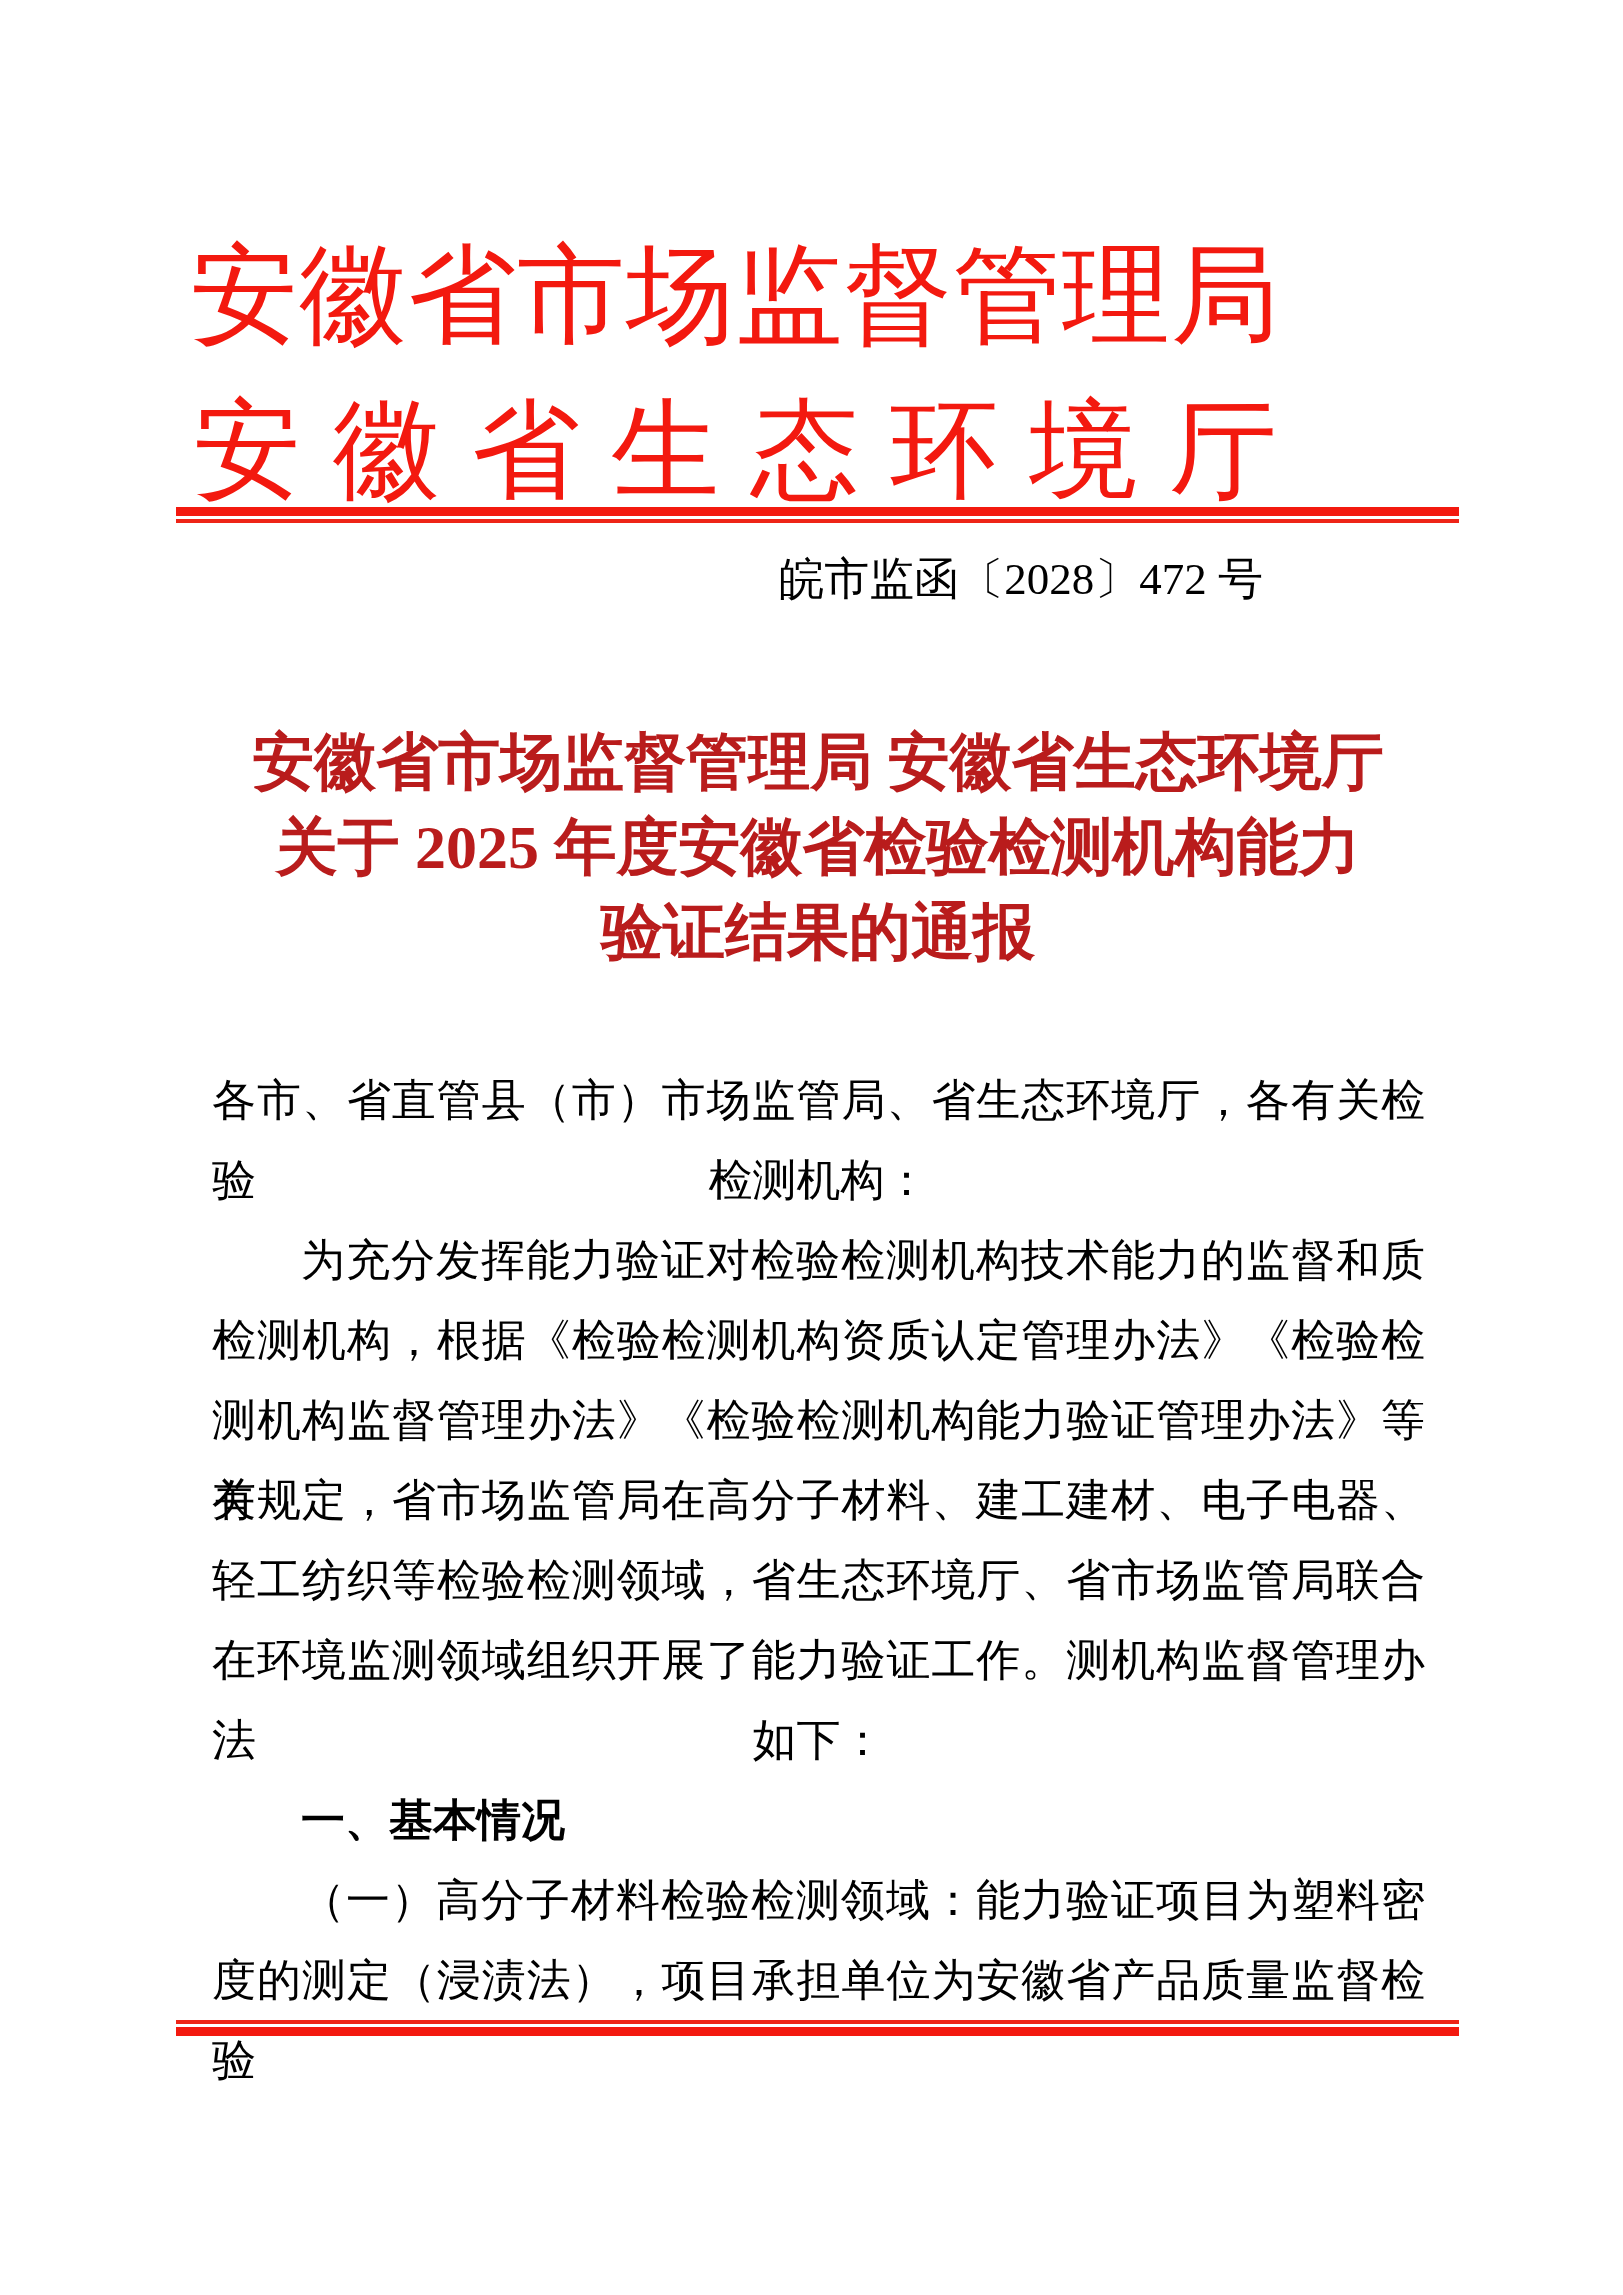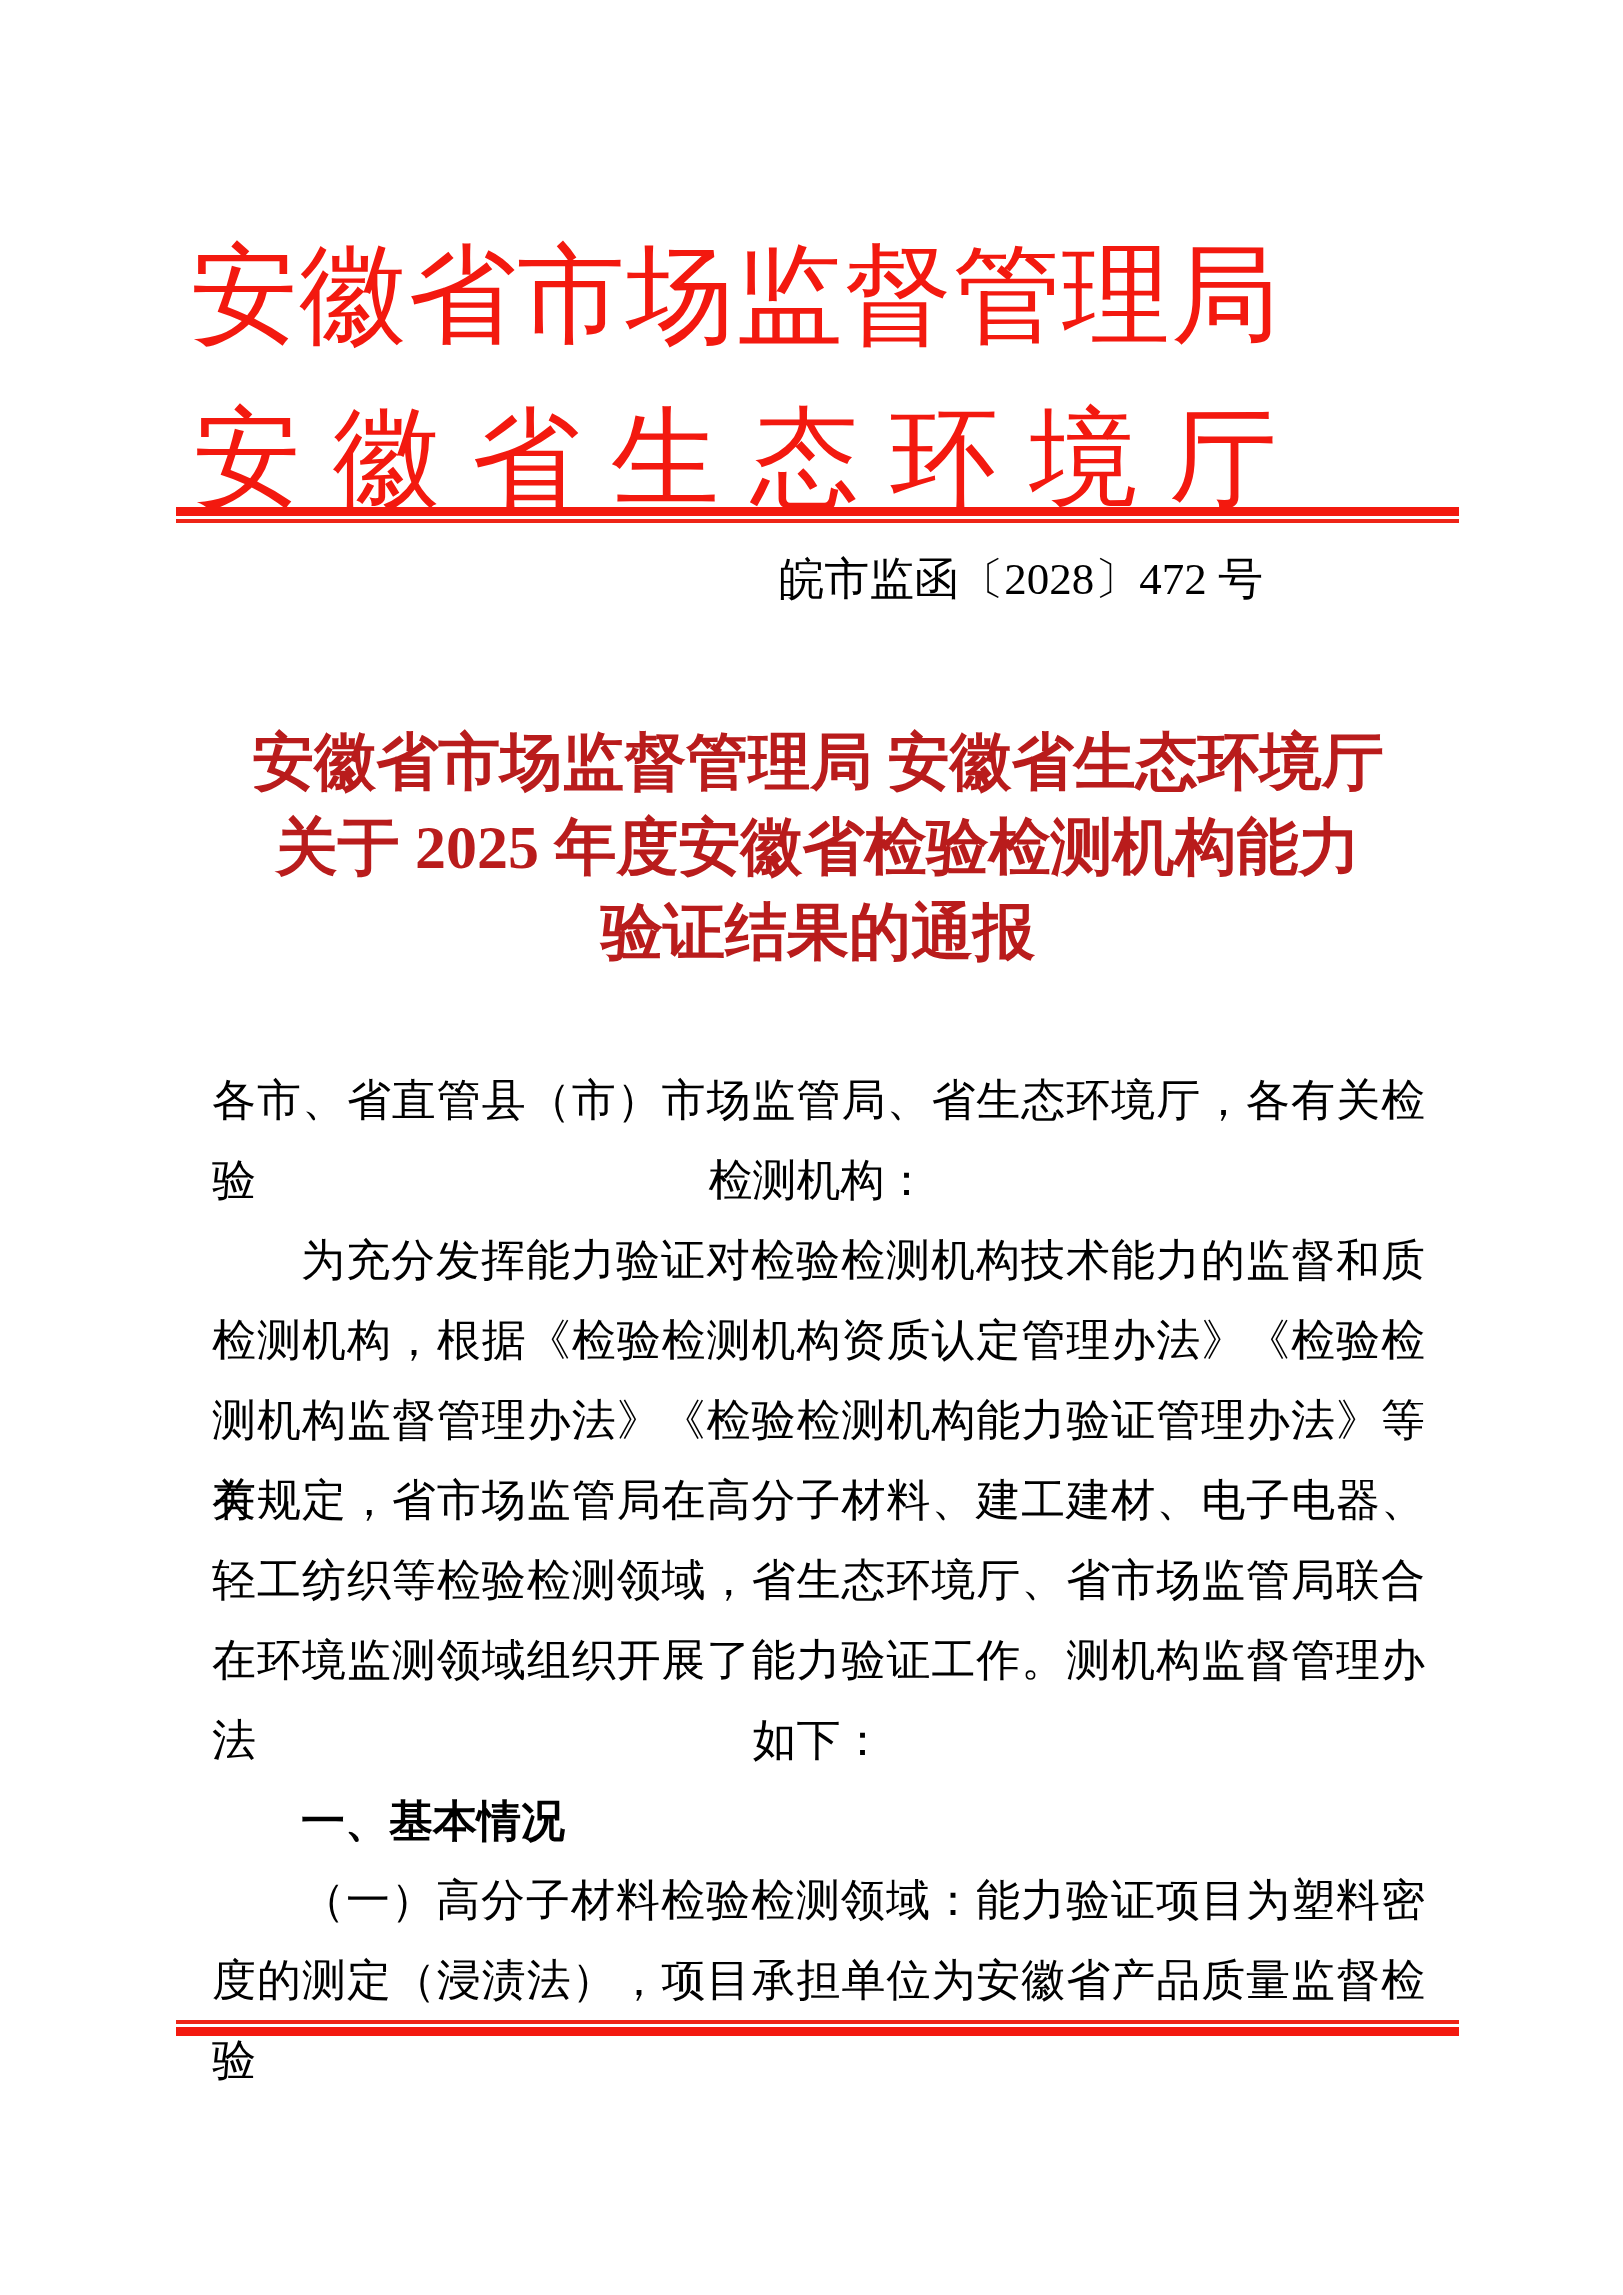--- a/index.html
+++ b/index.html
@@ -17,21 +17,21 @@
     text-align:center;
     color:#f3190f;
   }
   .lh1{
     font-size:108px;line-height:151px;
     letter-spacing:1px;
     white-space:nowrap;
   }
   .lh2{
     font-size:108px;line-height:151px;
-    width:1084px;margin:12px auto;
+    width:1084px;margin:4px auto;
     text-align:justify;text-align-last:justify;
     text-justify:inter-character;
     white-space:nowrap;
   }
 
   
   .rule{position:absolute;left:176px;width:1283px;}
   .rule-top{top:507px;}
   .rule-bottom{top:2020px;}
   .bar{width:100%;}
@@ -66,21 +66,21 @@
     height:80px;line-height:80px;
     white-space:nowrap;
   }
   .bline.justify{
     text-align:justify;text-align-last:justify;
     text-justify:inter-character;
     white-space:normal;
   }
   .bline.left{text-align:center;}
   .bline.heading{
-    font-family:Liberation Sans, sans-serif;
+    font-family:Liberation Serif, serif;
     font-weight:bold;
     text-align:left;
   }
   .bline.indent{padding-left:89px;}
 </style>
 </head>
 <body>
 
 <div class="page">
 

